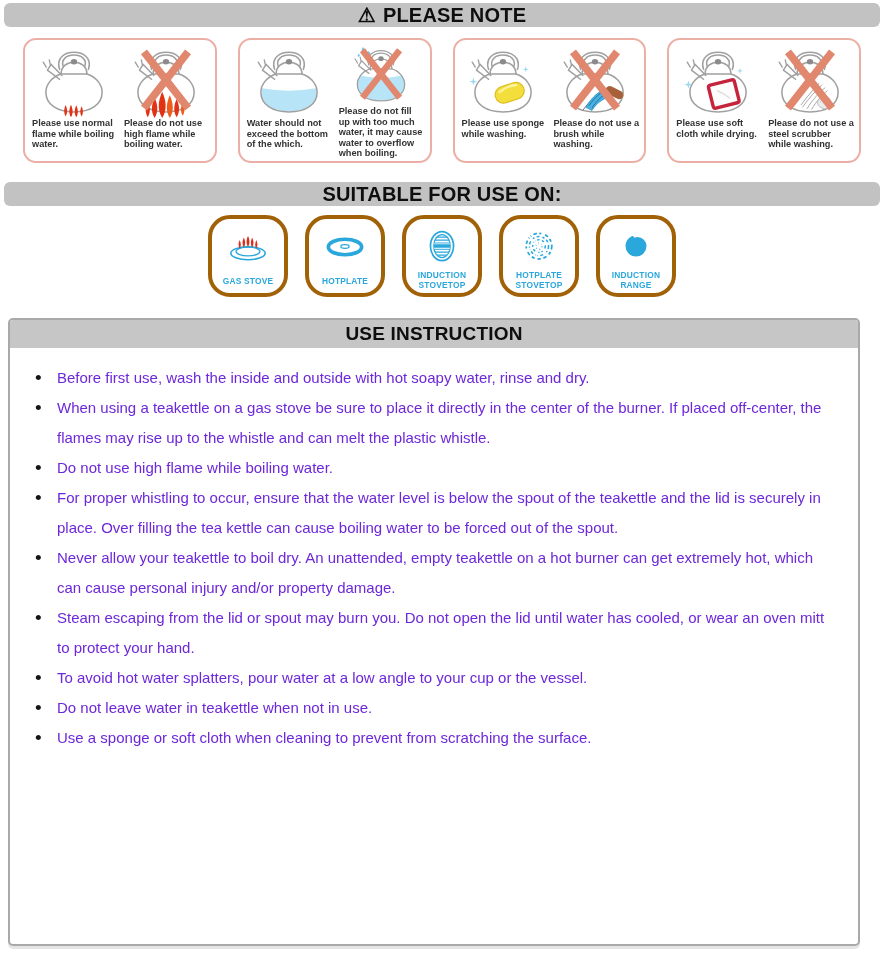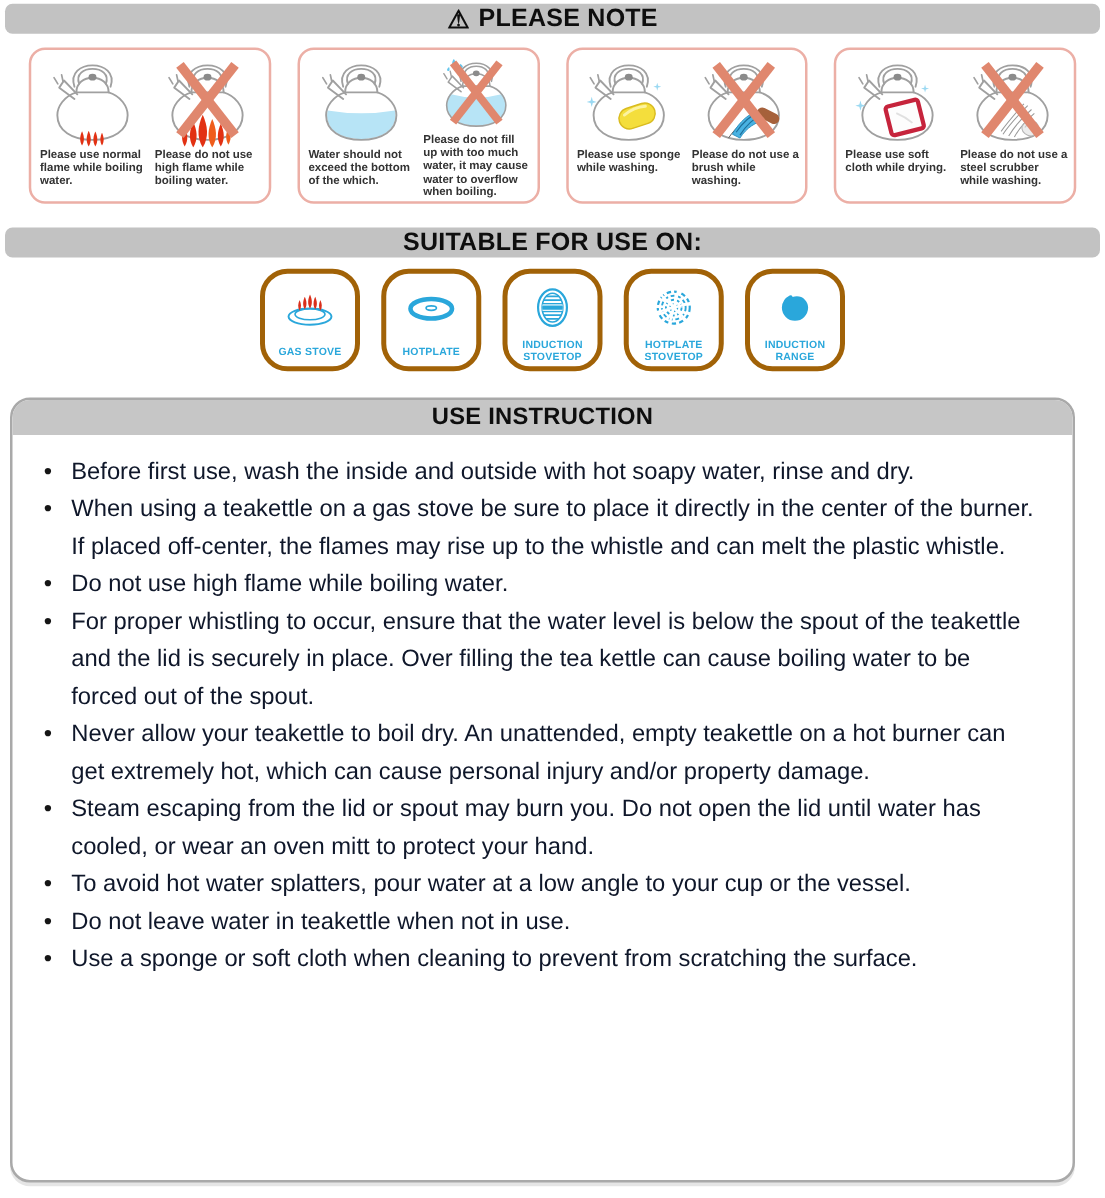--- a/index.html
+++ b/index.html
@@ -26,27 +26,27 @@
   .stove-row{margin-top:9px;height:82px;display:flex;justify-content:center;gap:17px;}
   .stove-card{width:80px;height:82px;border:4px solid #a16207;border-radius:22px;
               box-sizing:border-box;display:flex;flex-direction:column;align-items:center;
               background:#fff;}
   .stove-card svg{width:64px;height:52px;margin-top:2px;}
   .stove-label{flex:1;display:flex;align-items:center;justify-content:center;text-align:center;
                color:#2aa7db;font-weight:bold;font-size:8.4px;line-height:9.4px;
                letter-spacing:.2px;padding:0 4px 3px 4px;}
 
   
-  .instr-box{margin:21px 24px 0 8px;border:2px solid #a9a9a9;border-radius:16px;
+  .instr-box{margin:21px 24px 0 8px;border:2px solid #a9a9a9;border-radius:5px;
              box-shadow:0 3px 0 rgba(0,0,0,.10);background:#fff;height:628px;
              box-sizing:border-box;overflow:hidden;}
   .instr-head{height:28px;background:#c6c6c6;display:flex;align-items:center;justify-content:center;
               font-size:19px;font-weight:bold;color:#0e0e0e;letter-spacing:.2px;}
   .instr-list{list-style:none;margin:15px 0 0 0;padding:0 30px 0 25px;}
-  .instr-list li{display:flex;font-size:19px;line-height:30px;color:#0f172a;}
+  .instr-list li{display:flex;font-size:15px;line-height:30px;color:#6d28d9;}
   .instr-list li::before{content:"\2022";width:22px;flex:0 0 22px;font-size:19px;line-height:30px;color:#151515;}
   .instr-list li span{flex:1;}
 </style>
 </head>
 <body>
 
 <svg width="0" height="0" style="position:absolute" aria-hidden="true">
   <defs>
     <g id="kettle" fill="none" stroke="#a0a0a0" stroke-width="2" stroke-linecap="round" stroke-linejoin="round">
       <path d="M31 36 C21 6 79 6 69 36"></path>

